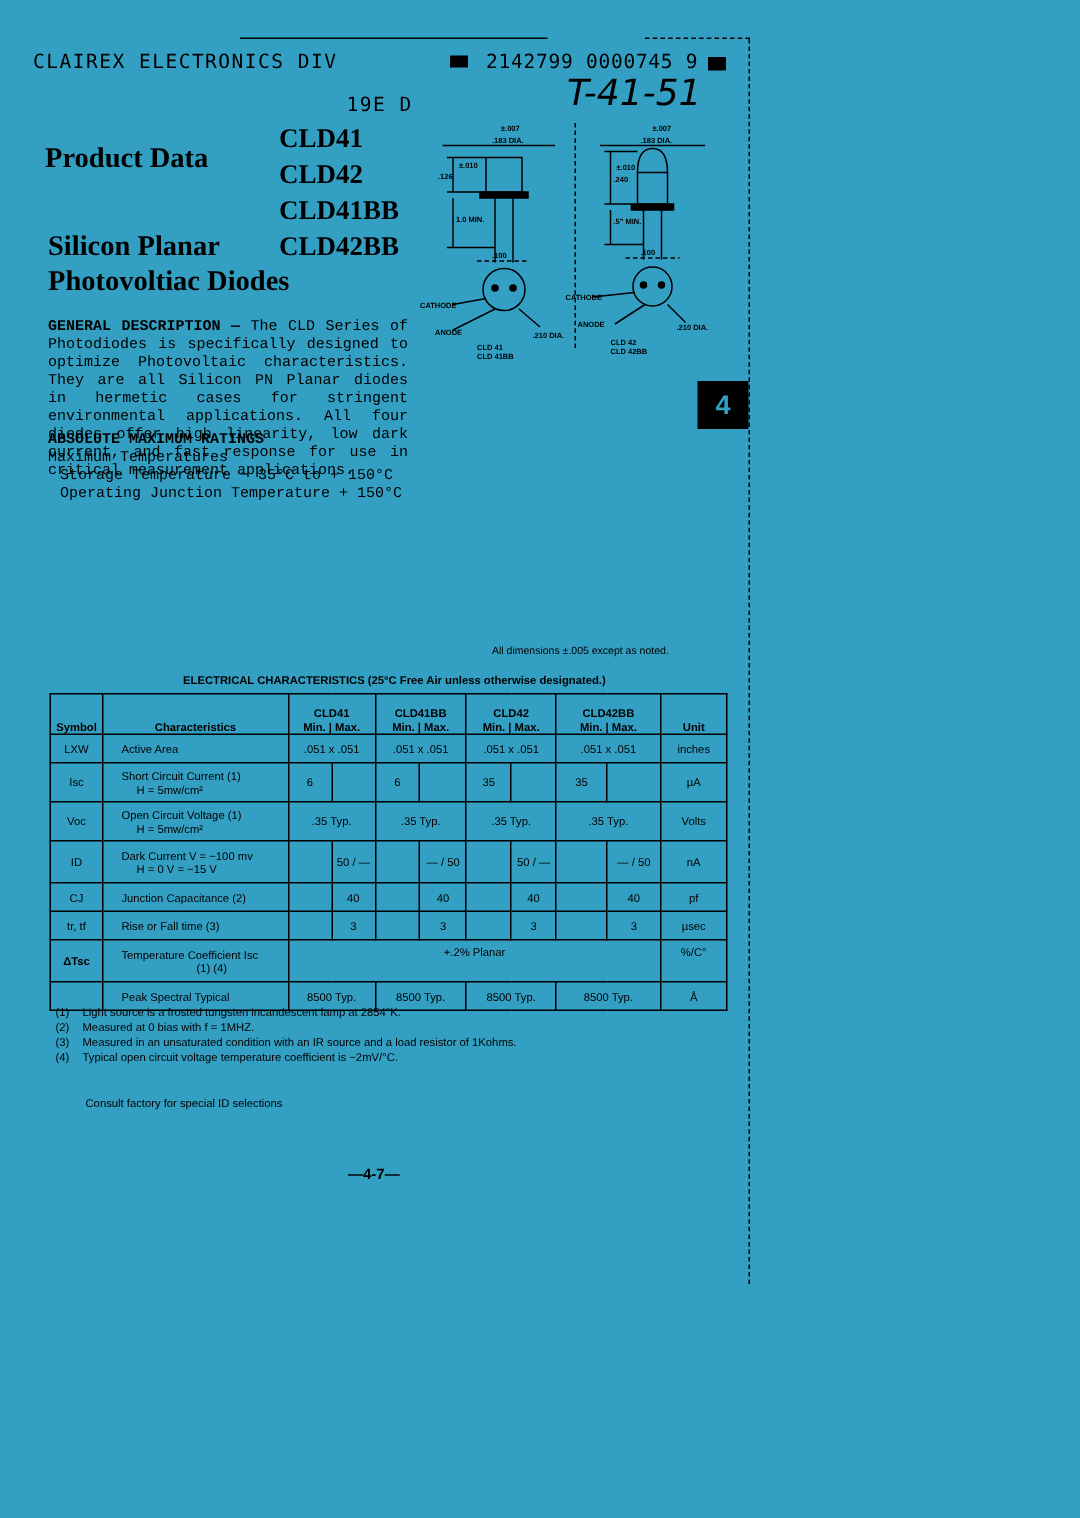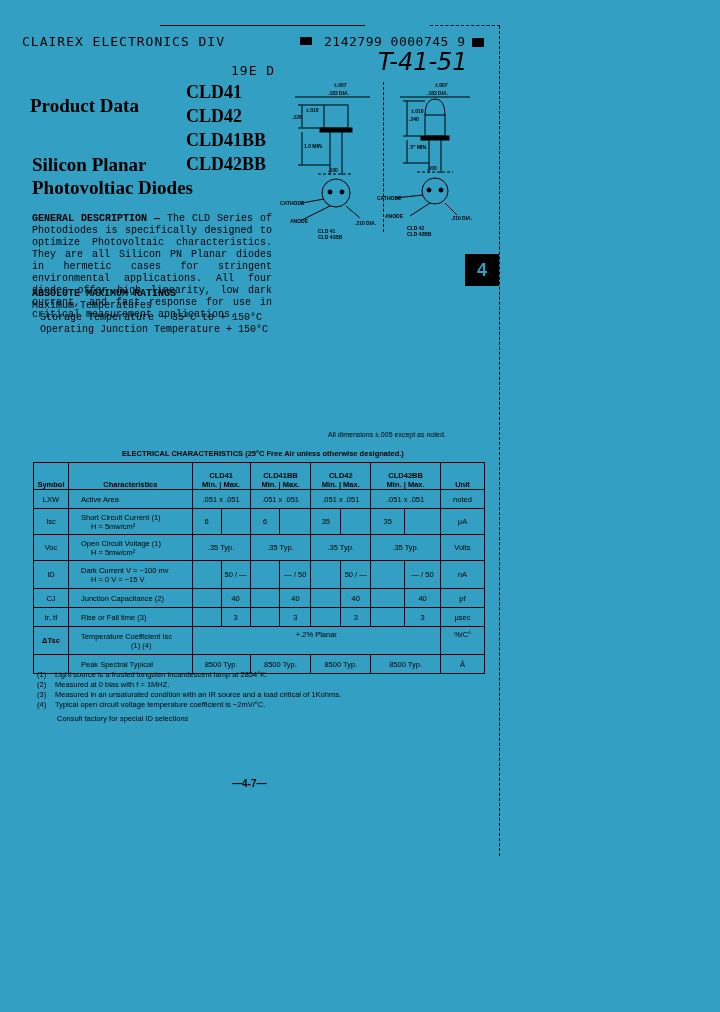--- a/index.html
+++ b/index.html
@@ -161,21 +161,21 @@
     <th>Unit</th>
   </tr>
 
   <tr>
     <td>LXW</td>
     <td class="left">Active Area</td>
     <td colspan="2">.051 x .051</td>
     <td colspan="2">.051 x .051</td>
     <td colspan="2">.051 x .051</td>
     <td colspan="2">.051 x .051</td>
-    <td>noted</td>
+    <td>inches</td>
   </tr>
 
   <tr style="height:26px;">
     <td>Isc</td>
     <td class="left">
           <div>Short Circuit Current (1)</div>
           <div style="padding-left:10px">H = 5mw/cm²</div>
         </td>
     <td>6</td>
     <td></td>
@@ -264,18 +264,18 @@
     <td colspan="2">8500 Typ.</td>
     <td colspan="2">8500 Typ.</td>
     <td>Å</td>
   </tr>
 </tbody>
   </table>
 
 <div class="abs foot" style="left:37px;top:670px;">
   <div><span class="n">(1)</span><span>Light source is a frosted tungsten incandescent lamp at 2854°K.</span></div>
   <div><span class="n">(2)</span><span>Measured at 0 bias with f = 1MHZ.</span></div>
-  <div><span class="n">(3)</span><span>Measured in an unsaturated condition with an IR source and a load critical of 1Kohms.</span></div>
+  <div><span class="n">(3)</span><span>Measured in an unsaturated condition with an IR source and a load resistor of 1Kohms.</span></div>
   <div><span class="n">(4)</span><span>Typical open circuit voltage temperature coefficient is −2mV/°C.</span></div>
-  <div style="padding-left:20px;margin-top:4px;">Consult factory for special ID selections</div>
+  <div style="padding-left:20px;margin-top:21px;">Consult factory for special ID selections</div>
 </div>
 
 <div class="abs bold" style="left:232px;top:778px;font-size:10px;">—4-7—</div>
 
 </body></html>

